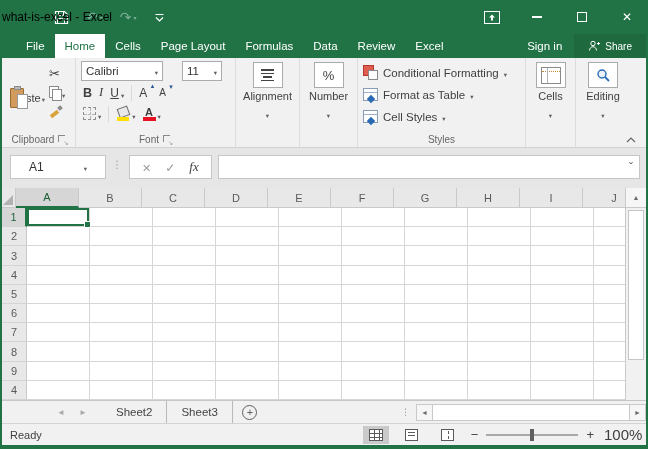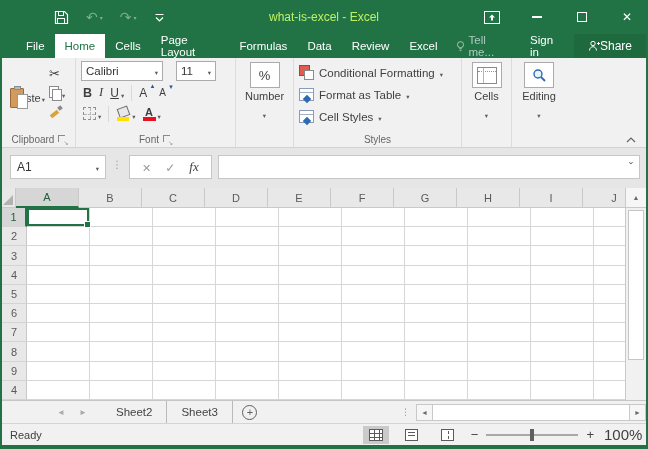--- a/index.html
+++ b/index.html
@@ -8,35 +8,35 @@
   .window { position:relative; width:648px; height:449px; background:#fff;
     border-left:2px solid #217346; border-right:2px solid #217346; border-bottom:4px solid #217346; }
 
   
   .titlebar { height:34px; background:#217346; position:relative; display:flex; align-items:center; }
   .qat { display:flex; align-items:center; gap:17px; padding-left:52px; }
   .qat .btn { display:flex; align-items:center; color:#fff; cursor:default; }
   .undo-glyph::before { content:"\21B6"; font-size:14px; color:#7fae97; }
   .redo-glyph::before { content:"\21B7"; font-size:14px; color:#7fae97; }
   .mini-dd::after { content:"\25BE"; font-size:6px; color:#7fae97; margin-left:2px; }
-  .win-title { position:absolute; left:0; right:0; text-align:center; color:#bef264; font-size:12px; pointer-events:none; }
+  .win-title { position:absolute; left:0; right:0; text-align:left; color:#000000; font-size:12px; pointer-events:none; }
   .win-controls { position:absolute; right:10px; top:0; height:34px; display:flex; align-items:center; gap:27px; }
   .wc { color:#fff; display:flex; align-items:center; justify-content:center; width:18px; height:18px; }
   .min-glyph { width:10px; height:2px; background:#fff; }
   .max-glyph { width:10px; height:10px; border:1.5px solid #fff; }
   .close-glyph::before { content:"\2715"; font-size:12px; color:#fff; }
 
   
   .tabrow { height:24px; background:#217346; display:flex; align-items:stretch; padding-left:14px; }
   .rtab { color:#fff; font-size:11.5px; padding:0 10px; display:flex; align-items:center; }
   .rtab.active { background:#fff; color:#217346; }
   .tellme { color:rgba(255,255,255,0.62); display:flex; align-items:center; gap:4px; padding:0 8px; font-size:11.5px; }
   .spacer { flex:1; }
   .signin { color:#fff; font-size:11.5px; padding:0 12px; display:flex; align-items:center; }
-  .share { background:#1e6a3e; color:#fff; font-size:12px; padding:0 14px; display:flex; align-items:center; }
+  .share { background:#1e6a3e; color:#fff; font-size:10px; padding:0 14px; display:flex; align-items:center; gap:5px; }
 
   
   .ribbon { height:90px; background:#f1f1f1; border-bottom:1px solid #d2d2d2; display:flex; padding:0 2px; position:relative; }
   .group { position:relative; border-right:1px solid #dcdcdc; padding:3px 5px 16px; display:flex; gap:4px; }
   .group-label { position:absolute; bottom:2px; left:0; right:0; text-align:center; font-size:10px; color:#666;
      display:flex; justify-content:center; align-items:center; gap:4px; }
   .dd::after { content:"\25BE"; font-size:6.5px; color:#5f5f5f; }
   .launcher { width:9px; height:9px; position:relative; }
   .launcher::before { content:""; position:absolute; left:0; top:0; width:6px; height:6px;
      border-left:1px solid #8a8a8a; border-top:1px solid #8a8a8a; }
@@ -53,21 +53,21 @@
   .cut-glyph::before { content:"\2702"; font-size:13px; color:#3f3f3f; }
   .copy-glyph { position:relative; width:11px; height:13px; }
   .copy-glyph::before { content:""; position:absolute; left:0; top:0; width:8px; height:10px; background:#fff; border:1px solid #8a8a8a; }
   .copy-glyph::after { content:""; position:absolute; left:3px; top:3px; width:8px; height:10px; background:#fff; border:1px solid #8a8a8a; }
   .painter-glyph { position:relative; width:13px; height:13px; }
   .painter-glyph::before { content:""; position:absolute; left:1px; top:7px; width:9px; height:4px; background:#d8a33a; transform:rotate(-38deg); }
   .painter-glyph::after { content:""; position:absolute; right:0; top:1px; width:4px; height:4px; background:#8a8a8a; transform:rotate(-38deg); }
 
   
   .font-grid { display:flex; flex-direction:column; gap:2px; }
-  .combo-row { display:flex; gap:13px; }
+  .combo-row { display:flex; gap:19px; }
   .combo { background:#fff; border:1px solid #ababab; height:20px; display:flex; align-items:center;
      justify-content:space-between; font-size:11.5px; color:#333; padding:0 4px; }
   .combo.family { width:82px; }
   .combo.size { width:40px; }
   .fmt-row { display:flex; align-items:center; gap:7px; height:19px; padding-left:2px; }
   .b-glyph { font-weight:bold; font-size:12.5px; color:#3f3f3f; }
   .i-glyph { font-style:italic; font-family:"Liberation Serif", serif; font-size:12.5px; color:#3f3f3f; }
   .u-glyph { text-decoration:underline; font-size:12px; color:#3f3f3f; }
   .vsep { width:1px; height:16px; background:#d9d9d9; }
   .fs-btn { position:relative; font-size:12px; color:#3f3f3f; padding-right:5px; }
@@ -101,21 +101,21 @@
   .table-glyph::before { content:""; position:absolute; left:0; right:0; top:3px; border-top:1px solid #9fb0c9; }
   .table-glyph::after { content:""; position:absolute; left:4px; bottom:-2px; width:6px; height:6px; background:#2b6bb3; transform:rotate(45deg); }
   .cells-glyph { width:20px; height:17px; border:1px solid #8a8a8a; background:#fff; position:relative; }
   .cells-glyph::before { content:""; position:absolute; left:0; right:0; top:3px; border-top:1px dotted #c98a3a; }
   .cells-glyph::after { content:""; position:absolute; left:33%; top:0; bottom:0; border-left:1px solid #b5b5b5; box-shadow:6px 0 0 -0.5px #b5b5b5; }
   .collapse-ribbon { position:absolute; right:10px; bottom:4px; color:#666; }
 
   
   .formulabar { height:40px; background:#e6e6e6; display:flex; align-items:flex-start; gap:6px; padding:7px 6px 0 8px; }
   .namebox { width:96px; height:24px; background:#fff; border:1px solid #c6c6c6; display:flex; align-items:center;
-     justify-content:space-between; font-size:12px; color:#333; padding:0 6px; }
+     justify-content:space-between; font-size:12px; color:#333; padding:0 18px; }
   .fdots { color:#9a9a9a; font-size:10px; letter-spacing:1px; padding-top:4px; }
   .fb-btns { height:24px; background:#fff; border:1px solid #c6c6c6; display:flex; align-items:center; gap:14px; padding:0 12px; }
   .x-glyph::before { content:"\2715"; color:#9a9a9a; font-size:11px; }
   .check-glyph::before { content:"\2713"; color:#9a9a9a; font-size:12px; }
   .fx-glyph { font-family:"Liberation Serif", serif; font-style:italic; font-size:13px; color:#3f3f3f; }
   .formula-input { flex:1; height:24px; background:#fff; border:1px solid #c6c6c6; display:flex; align-items:center; justify-content:flex-end; padding:0 6px; }
   .chev-down::before { content:"\02C7"; font-size:12px; color:#666; }
 
   
   .gridband { height:212px; position:relative; overflow:hidden; background:#fff; }
@@ -217,27 +217,20 @@
 
   <div class="tabrow">
     <span class="rtab">File</span>
     <span class="rtab active">Home</span>
     <span class="rtab">Cells</span>
     <span class="rtab">Page Layout</span>
     <span class="rtab">Formulas</span>
     <span class="rtab">Data</span>
     <span class="rtab">Review</span>
     <span class="rtab">Excel</span>
-    <span class="tellme">
-      <svg width="10" height="13" viewBox="0 0 10 13">
-          <circle cx="5" cy="4.5" r="3.4" fill="none" stroke="rgba(255,255,255,0.62)"></circle>
-          <path d="M3.5 9 h3 M4 11 h2" stroke="rgba(255,255,255,0.62)" fill="none"></path>
-        </svg>
-      <span>Tell me...</span>
-    </span>
     <span class="spacer"></span>
     <span class="signin">Sign in</span>
     <span class="share">
       <svg width="12" height="12" viewBox="0 0 12 12">
           <circle cx="5" cy="3.5" r="2.2" fill="none" stroke="#fff"></circle>
           <path d="M1.5 10.5 c0-2.5 2-3.8 3.5-3.8 s3.5 1.3 3.5 3.8" fill="none" stroke="#fff"></path>
           <path d="M9 3.5 h3 M10.5 2 v3" stroke="#fff"></path>
         </svg>
       <span>Share</span>
     </span>
@@ -309,20 +302,32 @@
               <span class="dd"></span>
             </span>
         </div>
       </div>
       <div class="group-label">
         <span>Font</span>
         <span class="launcher"></span>
       </div>
     </div>
 
+    <div class="group collapsed" style="width:64px;">
+      <span class="icon-box">
+        <span class="align-glyph">
+            <i style="width:13px;"></i>
+            <i style="width:13px;"></i>
+            <i style="width:9px;"></i>
+            <i style="width:13px;"></i>
+          </span>
+      </span>
+      <span class="clabel">Alignment</span>
+      <span class="dd"></span>
+    </div>
 
     <div class="group collapsed" style="width:58px;">
       <span class="icon-box">
           <span class="pct-glyph">%</span>
         </span>
       <span class="clabel">Number</span>
       <span class="dd"></span>
     </div>
 
     <div class="group" style="width:168px;">

